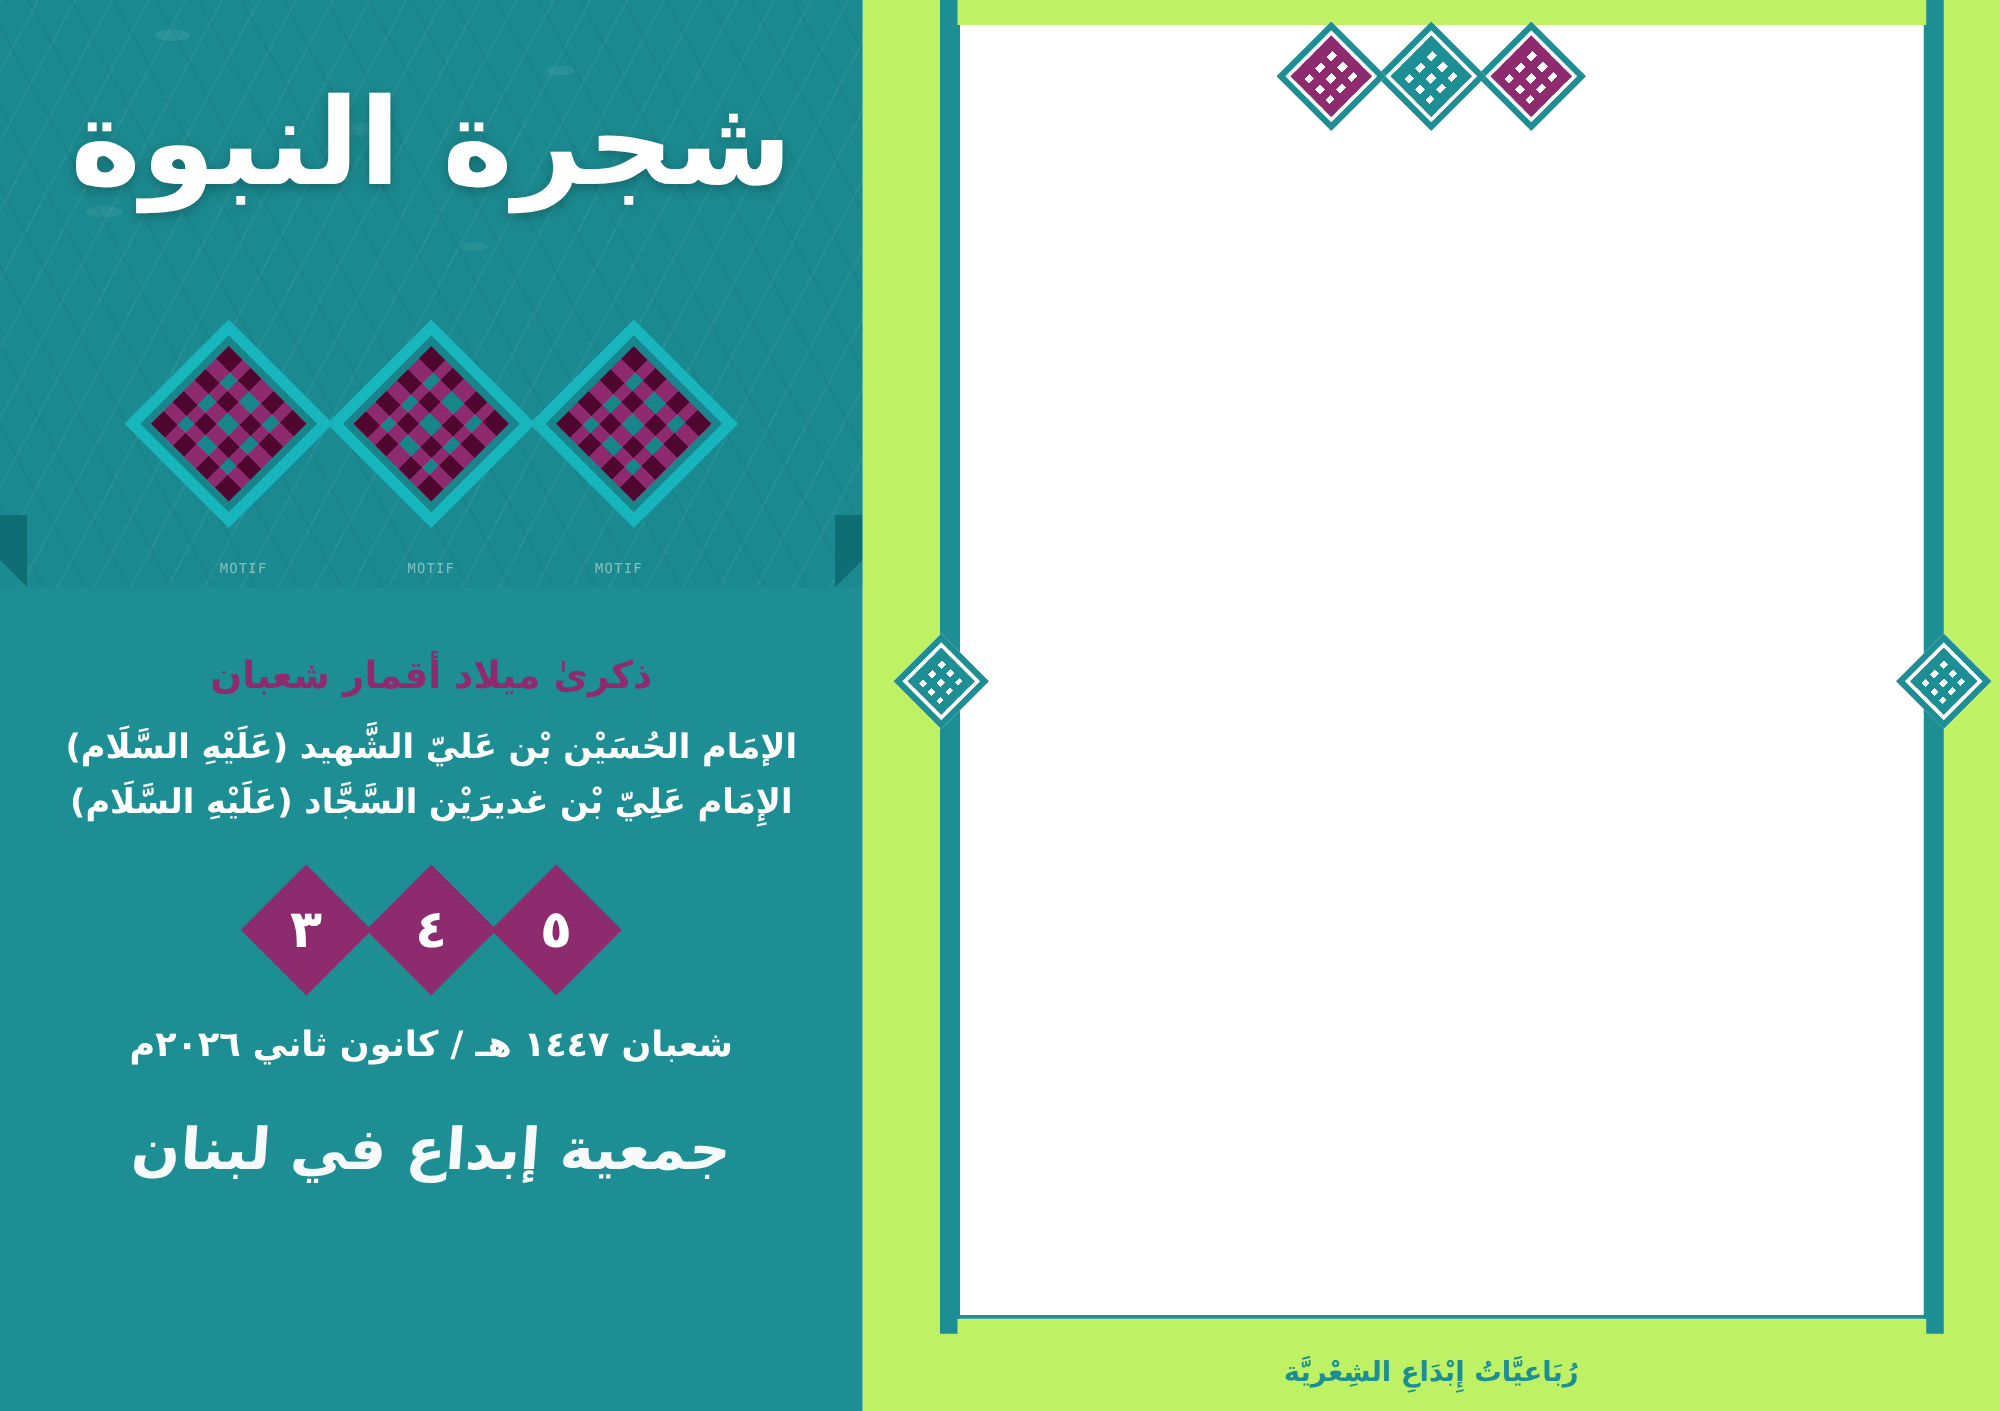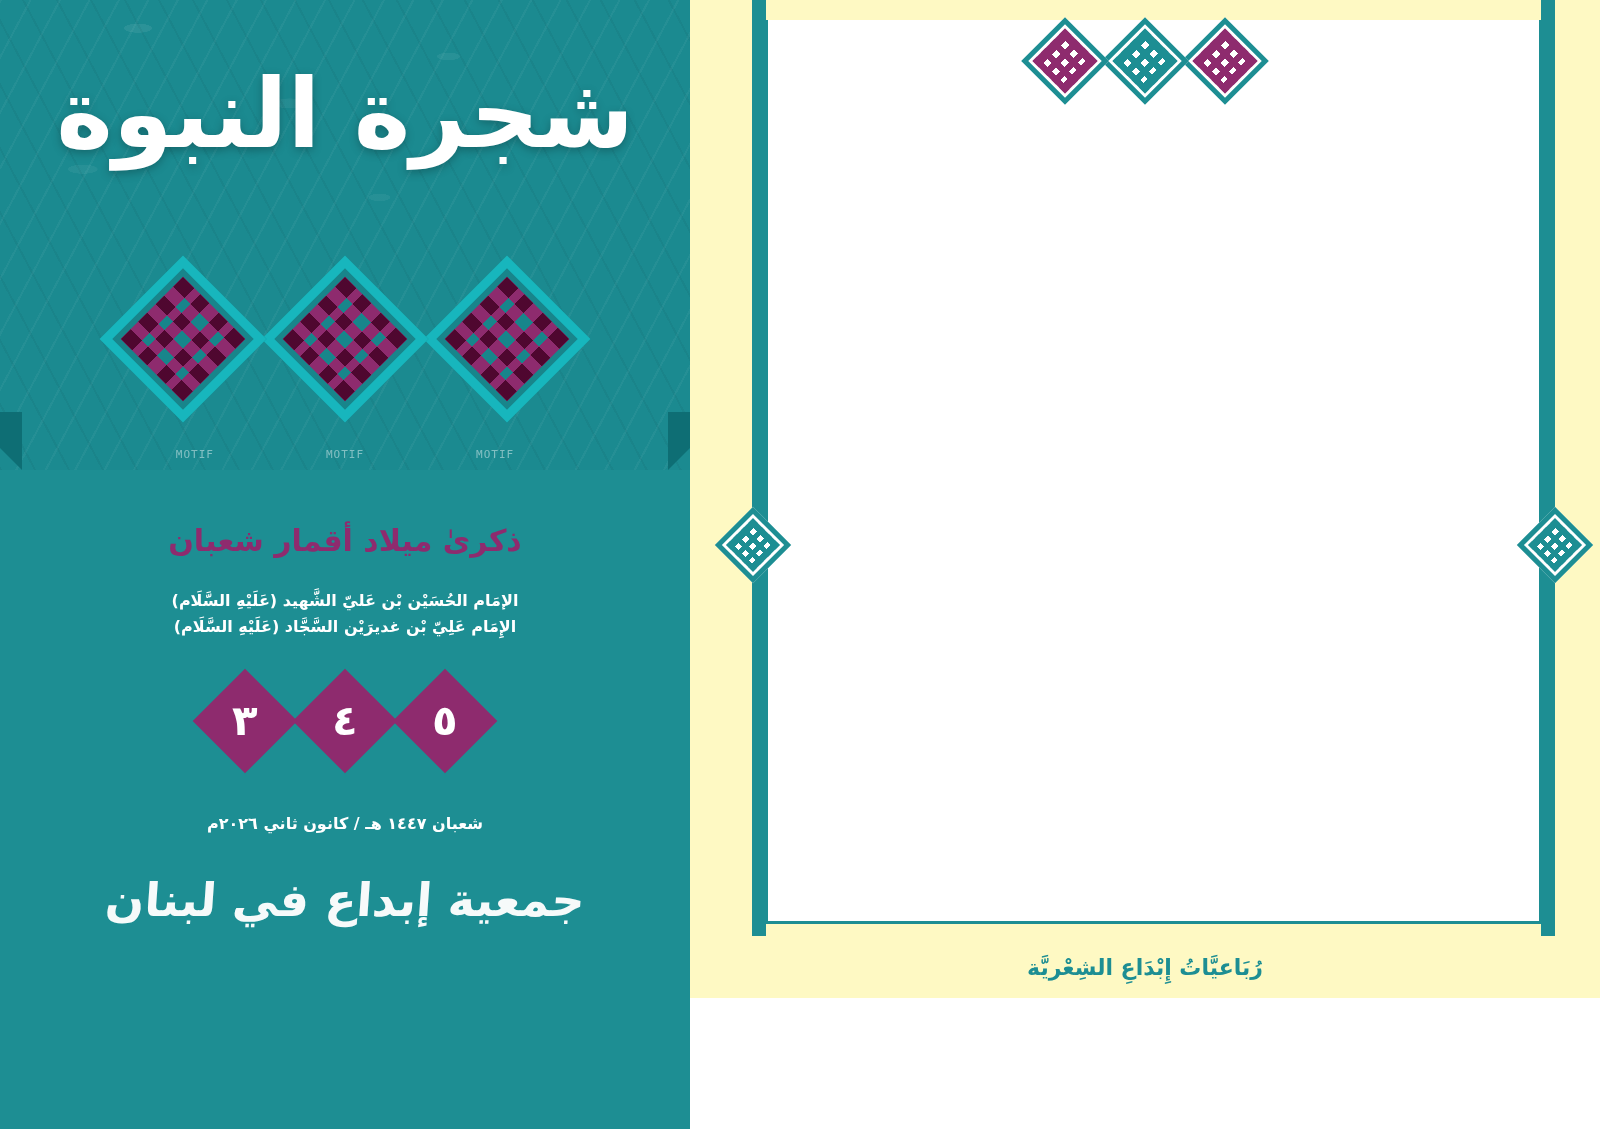--- a/index.html
+++ b/index.html
@@ -143,31 +143,31 @@
     bottom: 0;
     text-align: center;
     color: #ffffff;
     padding: 0 40px;
     box-sizing: border-box;
   }
   .occasion {
     color: #8e2b6e;
     font-size: 30px;
     font-weight: 700;
-    margin-bottom: 26px;
+    margin-bottom: 14px;
     line-height: 1.4;
     text-align: center;
   }
   .names {
     list-style: none;
     margin: 0;
     padding: 0;
   }
   .names li {
-    font-size: 16px;
+    font-size: 27px;
     font-weight: 700;
     line-height: 1.62;
     color: #ffffff;
     white-space: nowrap;
   }
 
   .diamond-row {
     margin-top: 44px;
     display: flex;
     justify-content: center;
@@ -184,42 +184,42 @@
   }
   .diamond span {
     transform: rotate(-45deg);
     color: #ffffff;
     font-size: 42px;
     font-weight: 700;
     line-height: 1;
   }
 
   .date-line {
-    margin-top: 56px;
-    font-size: 16px;
+    margin-top: 38px;
+    font-size: 28px;
     font-weight: 700;
     color: #ffffff;
   }
 
   .org-logo {
     margin-top: 40px;
     font-size: 46px;
     color: #ffffff;
     font-weight: 700;
     letter-spacing: -1px;
     opacity: 0.96;
     transform: skewX(-4deg);
   }
 
   
   .left-panel {
     position: relative;
     width: 910px;
-    height: 998px;
-    background: #fef9c3;
+    height: 1129px;
+    background: #bef264;
     flex: 0 0 910px;
     order: 1;
     overflow: hidden;
   }
   .frame {
     position: absolute;
     top: 20px;
     right: 58px;
     bottom: 74px;
     left: 75px;

